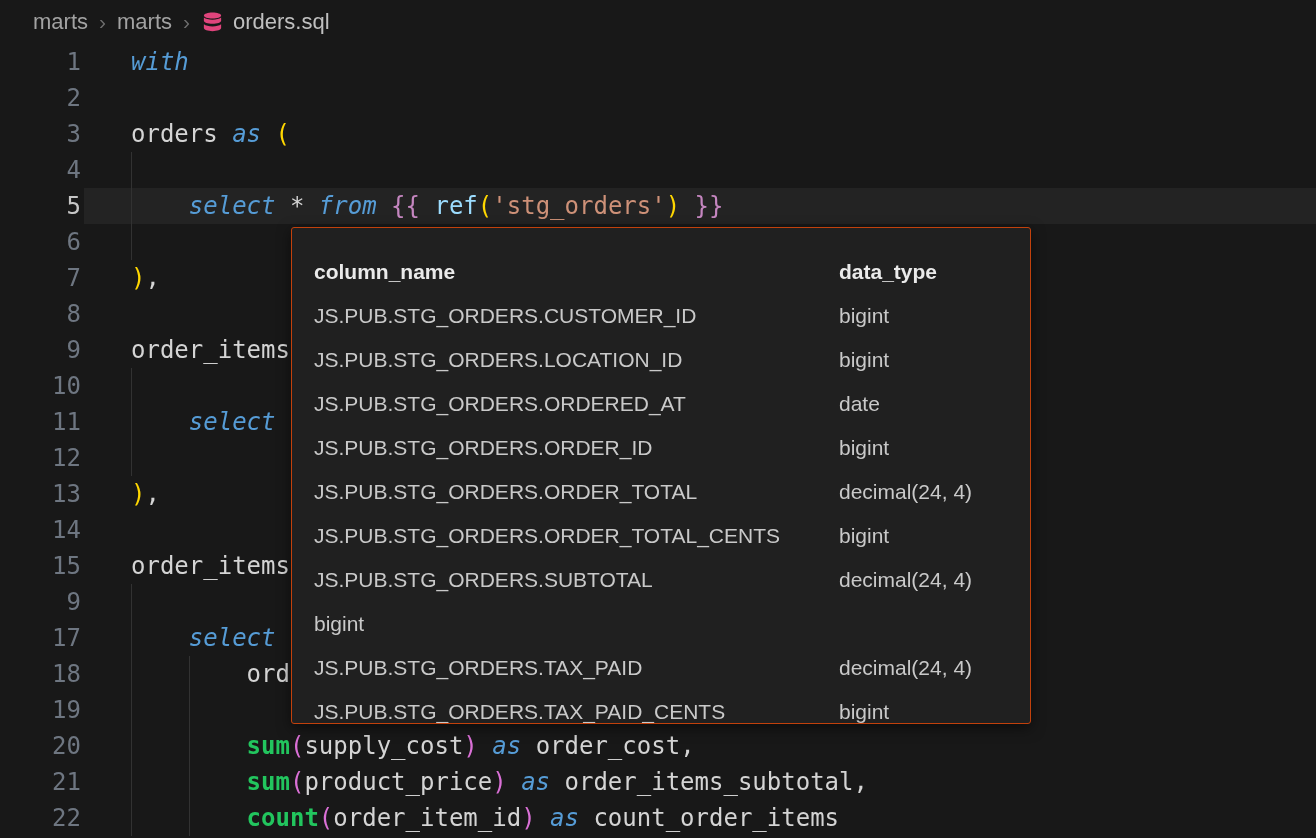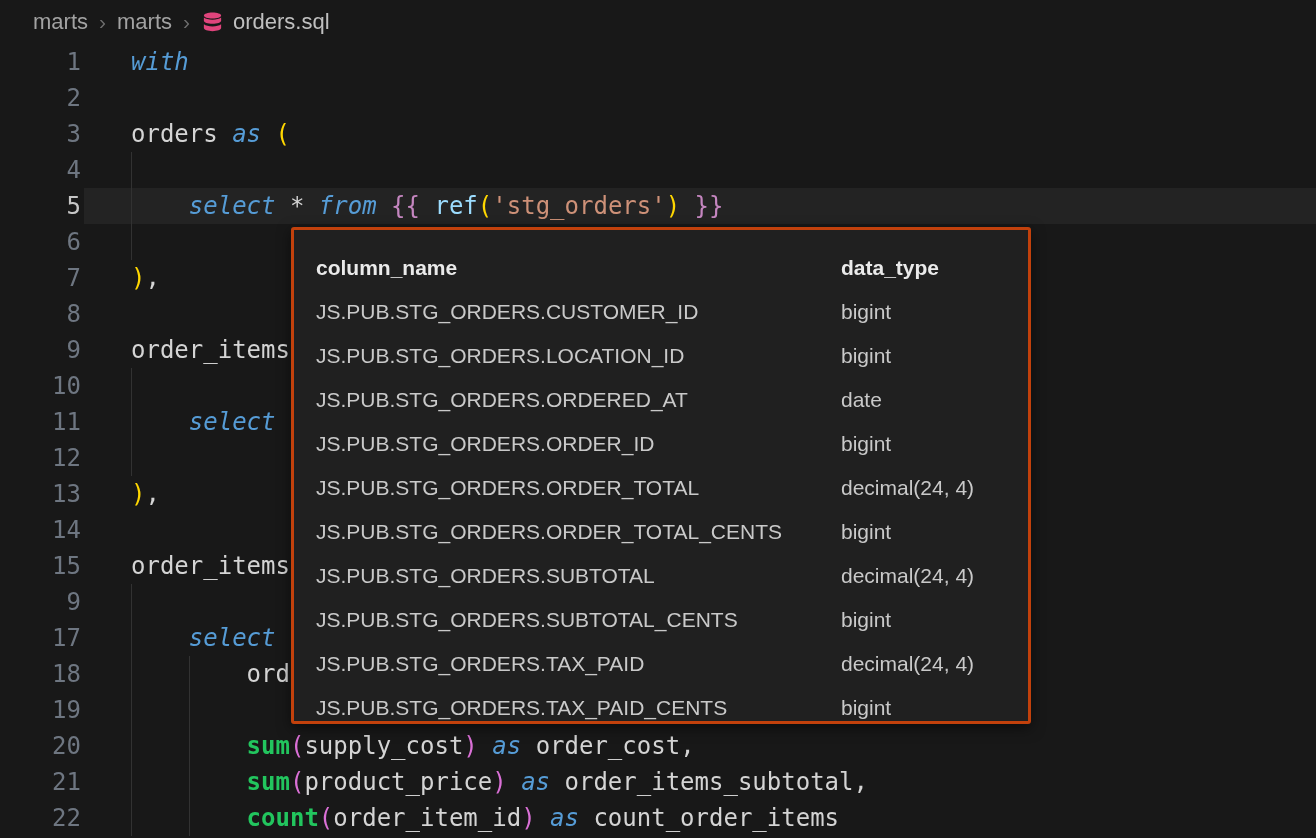--- a/index.html
+++ b/index.html
@@ -71,24 +71,24 @@
   .tok.ref   { color:#9cdcfe; }
   .tok.str   { color:#ce9178;margin-top:8px; }
   .tok.fn    { color:#22c55e;font-weight:bold; }
 
   
   .popup {
     position:absolute;
     left:291px; top:227px;
     width:740px; height:497px;
     background:#202020;
-    border:3px solid #c2410c;
+    border:1px solid #c2410c;
     border-radius:3px;
     box-shadow:0 4px 14px rgba(0,0,0,0.5);
-    padding-top:16px;
+    padding-top:22px;
     overflow:hidden;
     z-index:10;
     font-size:21px;
   }
   .prow {
     display:flex;
     height:44px;
     align-items:center;
     padding-left:22px;
     color:#c9c9c9;
@@ -166,21 +166,20 @@
     </div>
     <div class="prow">
       <div class="pcell">JS.PUB.STG_ORDERS.ORDER_TOTAL_CENTS</div>
       <div class="pcell">bigint</div>
     </div>
     <div class="prow">
       <div class="pcell">JS.PUB.STG_ORDERS.SUBTOTAL</div>
       <div class="pcell">decimal(24, 4)</div>
     </div>
     <div class="prow">
-      <div class="pcell">JS.PUB.STG_ORDERS.SUBTOTAL_CENTS</div>
       <div class="pcell">bigint</div>
     </div>
     <div class="prow">
       <div class="pcell">JS.PUB.STG_ORDERS.TAX_PAID</div>
       <div class="pcell">decimal(24, 4)</div>
     </div>
     <div class="prow">
       <div class="pcell">JS.PUB.STG_ORDERS.TAX_PAID_CENTS</div>
       <div class="pcell">bigint</div>
     </div>

